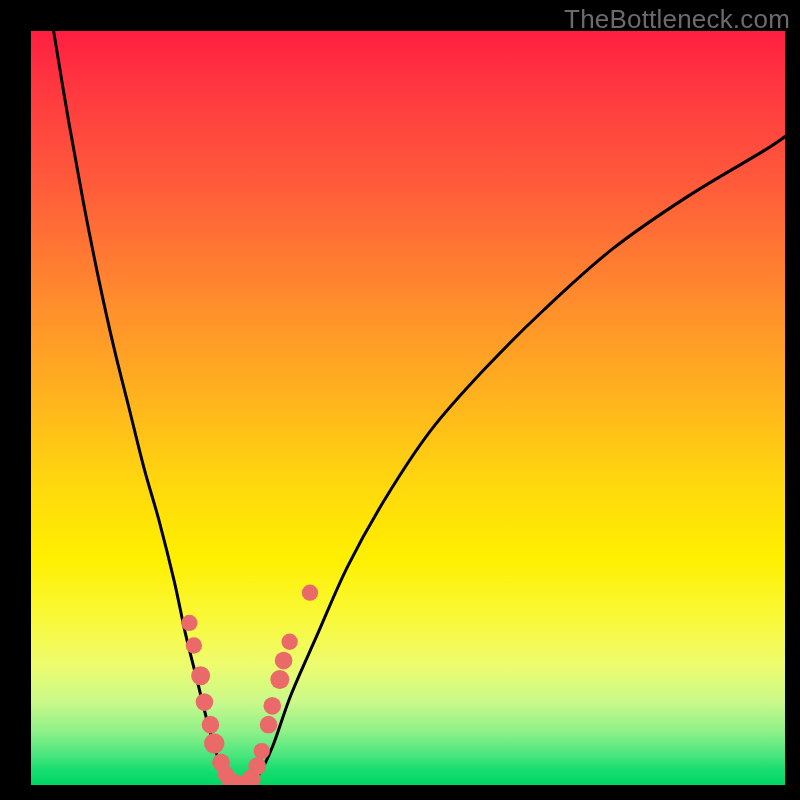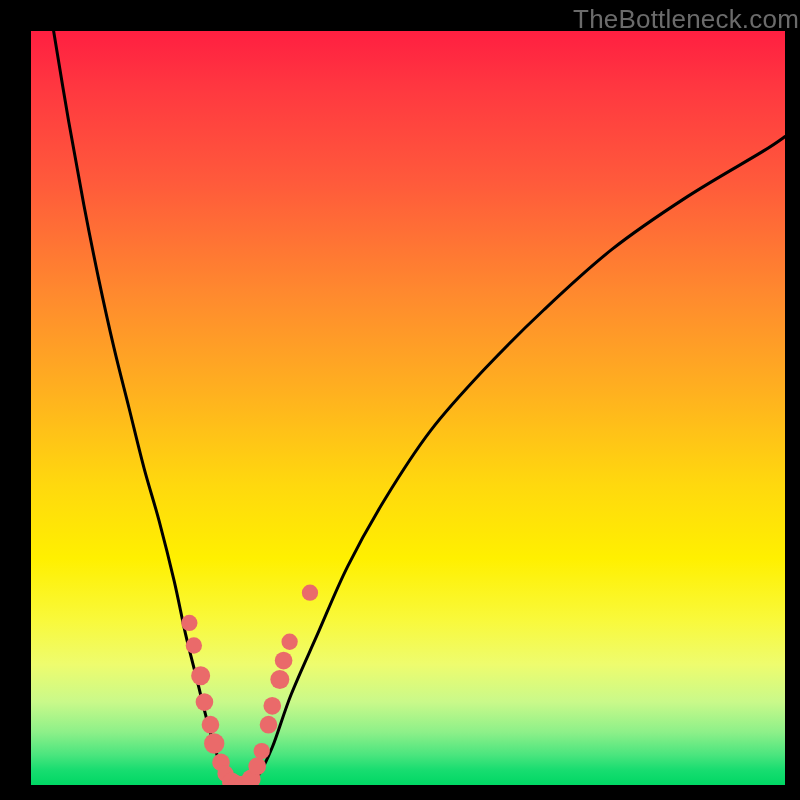--- a/index.html
+++ b/index.html
@@ -38,21 +38,21 @@
       #c9f98a 89%,
       #8df089 93%,
       #4be57e 96%,
       #18dd70 98%,
       #00d764 100%
     );
   }
   .watermark {
     position: absolute;
     top: 4px;
-    right: 1px;
+    right: 10px;
     color: #6b6b6b;
     font-size: 26px;
     font-weight: 400;
     letter-spacing: 0.2px;
     user-select: none;
   }
   svg.overlay {
     position: absolute;
     left: 0;
     top: 0;

